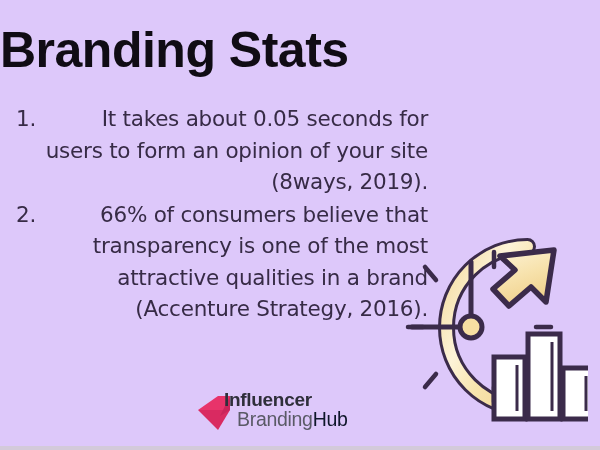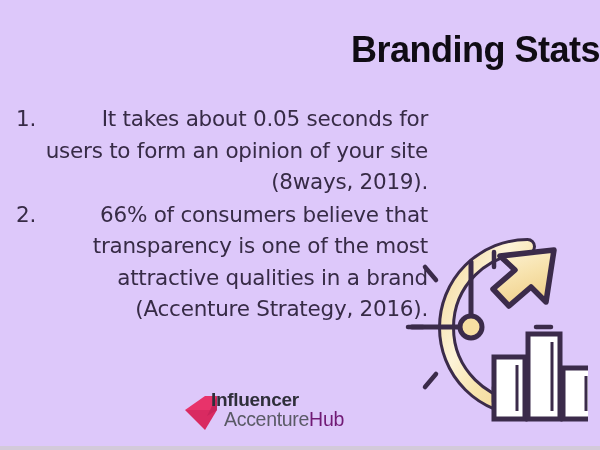--- a/index.html
+++ b/index.html
@@ -32,24 +32,24 @@
     width: 600px;
     height: 4px;
     background: #d3cada;
   }
   
   #title {
     position: absolute;
     left: 0;
     top: 24px;
     width: 600px;
-    text-align: right;
+    text-align: left;
     font-family: "Liberation Sans", sans-serif;
     font-weight: bold;
-    font-size: 36px;
+    font-size: 50px;
     line-height: 52px;
     letter-spacing: -0.5px;
     color: #100c14;
     white-space: nowrap;
   }
   
   #stats-list {
     position: absolute;
     left: 16px;
     top: 103px;
@@ -86,21 +86,21 @@
   #artwork {
     position: absolute;
     left: 376px;
     top: 234px;
     width: 212px;
     height: 190px;
   }
   
   #logo {
     position: absolute;
-    left: 183px;
+    left: 196px;
     top: 388px;
     width: 200px;
     height: 48px;
   }
   #logo-mark {
     position: absolute;
     left: 0;
     top: 6px;
     width: 40px;
     height: 38px;
@@ -127,21 +127,21 @@
     position: absolute;
     left: 13px;
     top: 20px;
     font-size: 19.5px;
     line-height: 23px;
     color: #5a5a66;
     letter-spacing: -0.3px;
     white-space: nowrap;
   }
   #logo-hub {
-    color: #701a75;
+    color: #0f172a;
   }
 </style>
 </head>
 <body>
 
 <div id="slide">
 
   <div id="canvas">
 
     <div id="title">Branding Stats</div>
@@ -213,20 +213,20 @@
     <div id="logo">
       <div id="logo-mark">
         <svg width="40" height="38" viewBox="0 0 40 38">
           <path d="M 2 16 L 22 2 L 34 2 L 34 16 Z" fill="#e8336a"></path>
           <path d="M 2 16 L 34 16 L 22 36 Z" fill="#d92a61"></path>
           <path d="M 34 16 L 34 2 L 24 22 Z" fill="#c9245a"></path>
         </svg>
       </div>
       <div id="logo-words">
         <div id="logo-line1">Influencer</div>
-        <div id="logo-line2"><span>Accenture</span><span id="logo-hub">Hub</span></div>
+        <div id="logo-line2"><span>Branding</span><span id="logo-hub">Hub</span></div>
       </div>
     </div>
 
   </div>
 
   <div id="bottom-strip"></div>
 </div>
 
 </body></html>

